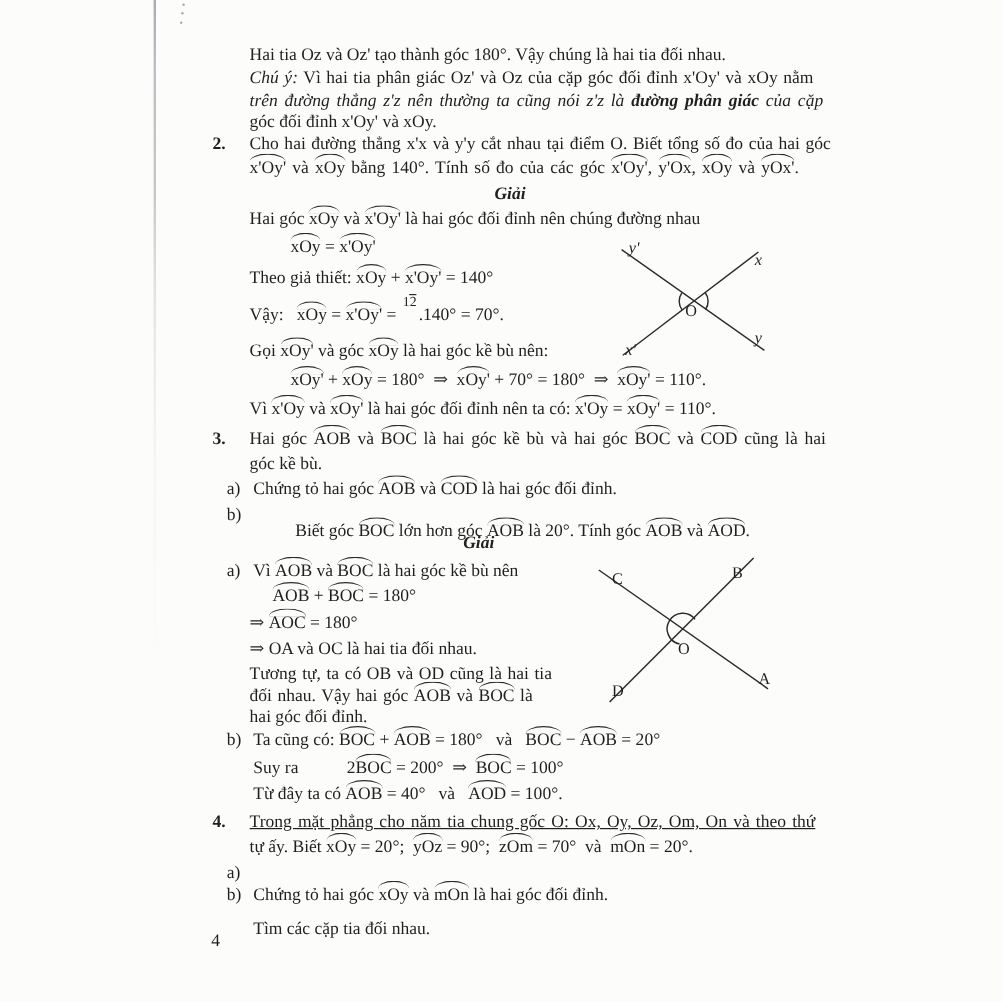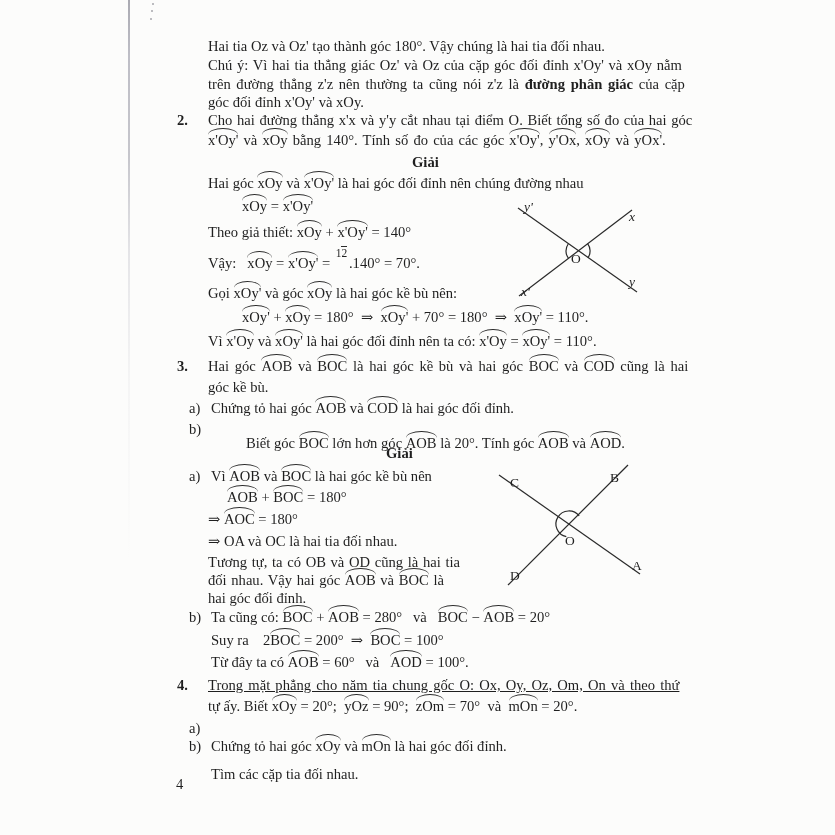--- a/index.html
+++ b/index.html
@@ -14,21 +14,21 @@
     background:linear-gradient(to bottom,
       #aaaab2 0%, #bebec6 10%, #c6c6cc 28%,
       rgba(205,205,212,.5) 45%, rgba(215,215,220,.2) 68%, rgba(220,220,226,0) 100%);
   }
   .speck{position:absolute;width:2px;height:2px;border-radius:50%;background:#92929a;opacity:.8;}
   
   .line{
     position:absolute;white-space:pre;font-size:14.6px;line-height:19px;
   }
   .b{font-weight:bold}
-  .i{}
+  .i{font-style:italic}
   .arc{position:relative;display:inline-block}
   .arc::before{
     content:"";position:absolute;left:0;right:0;top:-3.5px;height:6px;
     border-top:1.4px solid #2b2b2b;
     border-radius:50% 50% 0 0 / 100% 100% 0 0;
   }
   
   .frac{display:inline-block;position:relative;width:13px;height:13px;vertical-align:baseline;margin:0 1px;}
   .frac .stack{position:absolute;left:0;top:-8px;width:13px;text-align:center;font-size:11.5px;line-height:1.1;}
   .frac .den{border-top:1.1px solid #2b2b2b;}
@@ -43,22 +43,22 @@
 
 <div class="page">
 
   <div class="scan-edge"></div>
   <div class="speck" style="left:152px;top:3px"></div>
   <div class="speck" style="left:151px;top:10px"></div>
   <div class="speck" style="left:150px;top:18px"></div>
 
   <div id="text-layer">
       <div class="line" style="left: 208px; top: 37px;"><span>Hai tia Oz và Oz' tạo thành góc 180°. Vậy chúng là hai tia đối nhau.</span></div>
-      <div class="line" style="left: 208px; top: 56px; word-spacing: 1px;"><span class="i">Chú ý:</span><span> Vì hai tia thẳng giác Oz' và Oz của cặp góc đối đỉnh x'Oy' và xOy nằm</span></div>
-      <div class="line" style="left: 208px; top: 75px; word-spacing: 2px;"><span>trên đường thẳng z'z nên thường ta cũng nói z'z là </span><span class="b">đường phân giác</span><span> của cặp</span></div>
+      <div class="line" style="left: 208px; top: 56px; word-spacing: 1px;"><span class="i">Chú ý:</span><span> Vì hai tia phân giác Oz' và Oz của cặp góc đối đỉnh x'Oy' và xOy nằm</span></div>
+      <div class="line" style="left: 208px; top: 75px; word-spacing: 2px; font-style: italic;"><span>trên đường thẳng z'z nên thường ta cũng nói z'z là </span><span class="b">đường phân giác</span><span> của cặp</span></div>
       <div class="line" style="left: 208px; top: 93px;"><span>góc đối đỉnh x'Oy' và xOy.</span></div>
       <div class="line" style="left: 177px; top: 111px;"><span class="b">2.</span></div>
       <div class="line" style="left: 208px; top: 111px; word-spacing: 1px;"><span>Cho hai đường thẳng x'x và y'y cắt nhau tại điểm O. Biết tổng số đo của hai góc</span></div>
       <div class="line" style="left: 208px; top: 131px; word-spacing: 1.5px;"><span class="arc">x'Oy'</span><span> và </span><span class="arc">xOy</span><span> bằng 140°. Tính số đo của các góc </span><span class="arc">x'Oy'</span><span>, </span><span class="arc">y'Ox</span><span>, </span><span class="arc">xOy</span><span> và </span><span class="arc">yOx'</span><span>.</span></div>
       <div class="line" style="left: 412px; top: 153px;"><span class="b i">Giải</span></div>
       <div class="line" style="left: 208px; top: 174px;"><span>Hai góc </span><span class="arc">xOy</span><span> và </span><span class="arc">x'Oy'</span><span> là hai góc đối đỉnh nên chúng đường nhau</span></div>
       <div class="line" style="left: 242px; top: 197px;"><span class="arc">xOy</span><span> = </span><span class="arc">x'Oy'</span></div>
       <div class="line" style="left: 208px; top: 223px;"><span>Theo giả thiết: </span><span class="arc">xOy</span><span> + </span><span class="arc">x'Oy'</span><span> = 140°</span></div>
       <div class="line" style="left: 208px; top: 254px;"><span>Vậy:   </span><span class="arc">xOy</span><span> = </span><span class="arc">x'Oy'</span><span> = </span><span class="frac"><span class="stack"><span class="num">1</span><span class="den">2</span></span></span><span>.140° = 70°.</span></div>
       <div class="line" style="left: 208px; top: 284px;"><span>Gọi </span><span class="arc">xOy'</span><span> và góc </span><span class="arc">xOy</span><span> là hai góc kề bù nên:</span></div>
@@ -74,24 +74,24 @@
       <div class="line" style="left: 386px; top: 444px;"><span class="b i">Giải</span></div>
       <div class="line" style="left: 189px; top: 467px;"><span>a)</span></div>
       <div class="line" style="left: 211px; top: 467px;"><span>Vì </span><span class="arc">AOB</span><span> và </span><span class="arc">BOC</span><span> là hai góc kề bù nên</span></div>
       <div class="line" style="left: 227px; top: 488px; text-align: right;"><span class="arc">AOB</span><span> + </span><span class="arc">BOC</span><span> = 180°</span></div>
       <div class="line" style="left: 208px; top: 510px;"><span>⇒ </span><span class="arc">AOC</span><span> = 180°</span></div>
       <div class="line" style="left: 208px; top: 532px;"><span>⇒ OA và OC là hai tia đối nhau.</span></div>
       <div class="line" style="left: 208px; top: 553px; word-spacing: 1px;"><span>Tương tự, ta có OB và OD cũng là hai tia</span></div>
       <div class="line" style="left: 208px; top: 571px; word-spacing: 1px;"><span>đối nhau. Vậy hai góc </span><span class="arc">AOB</span><span> và </span><span class="arc">BOC</span><span> là</span></div>
       <div class="line" style="left: 208px; top: 589px;"><span>hai góc đối đỉnh.</span></div>
       <div class="line" style="left: 189px; top: 608px;"><span>b)</span></div>
-      <div class="line" style="left: 211px; top: 608px;"><span>Ta cũng có: </span><span class="arc">BOC</span><span> + </span><span class="arc">AOB</span><span> = 280°   và   </span><span class="arc">BOC</span><span> − </span><span class="arc">AOB</span><span> = 20°</span></div>
+      <div class="line" style="left: 211px; top: 608px;"><span>Ta cũng có: </span><span class="arc">BOC</span><span> + </span><span class="arc">AOB</span><span> = 180°   và   </span><span class="arc">BOC</span><span> − </span><span class="arc">AOB</span><span> = 20°</span></div>
       <div class="line" style="left: 211px; top: 631px;"><span>Suy ra</span></div>
-      <div class="line" style="left: 263px; top: 631px;"><span>2</span><span class="arc">BOC</span><span> = 200°  ⇒  </span><span class="arc">BOC</span><span> = 100°</span></div>
-      <div class="line" style="left: 211px; top: 653px;"><span>Từ đây ta có </span><span class="arc">AOB</span><span> = 60°   và   </span><span class="arc">AOD</span><span> = 100°.</span></div>
+      <div class="line" style="left: 289px; top: 631px;"><span>2</span><span class="arc">BOC</span><span> = 200°  ⇒  </span><span class="arc">BOC</span><span> = 100°</span></div>
+      <div class="line" style="left: 211px; top: 653px;"><span>Từ đây ta có </span><span class="arc">AOB</span><span> = 40°   và   </span><span class="arc">AOD</span><span> = 100°.</span></div>
       <div class="line" style="left: 177px; top: 676px;"><span class="b">4.</span></div>
       <div class="line" style="left: 208px; top: 676px; word-spacing: 1.5px; text-decoration: underline;"><span>Trong mặt phẳng cho năm tia chung gốc O: Ox, Oy, Oz, Om, On và theo thứ</span></div>
       <div class="line" style="left: 208px; top: 697px;"><span>tự ấy. Biết </span><span class="arc">xOy</span><span> = 20°;  </span><span class="arc">yOz</span><span> = 90°;  </span><span class="arc">zOm</span><span> = 70°  và  </span><span class="arc">mOn</span><span> = 20°.</span></div>
       <div class="line" style="left: 189px; top: 719px;"><span>a)</span></div>
       <div class="line" style="left: 211px; top: 719px; margin-top: 46px;"><span>Tìm các cặp tia đối nhau.</span></div>
       <div class="line" style="left: 189px; top: 737px;"><span>b)</span></div>
       <div class="line" style="left: 211px; top: 737px;"><span>Chứng tỏ hai góc </span><span class="arc">xOy</span><span> và </span><span class="arc">mOn</span><span> là hai góc đối đỉnh.</span></div>
     </div>
 
   <svg class="fig" style="left:505px;top:195px" width="215" height="112" viewBox="0 0 215 112">

